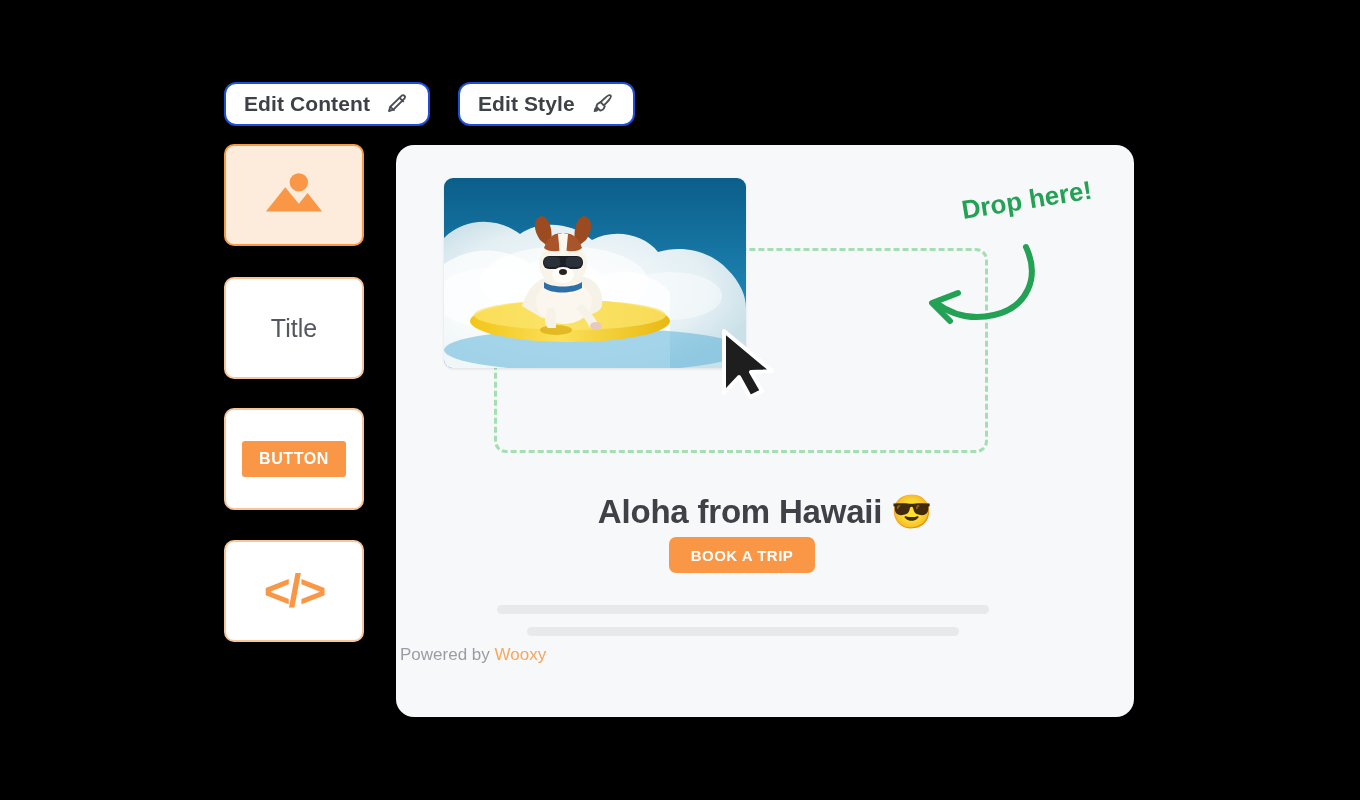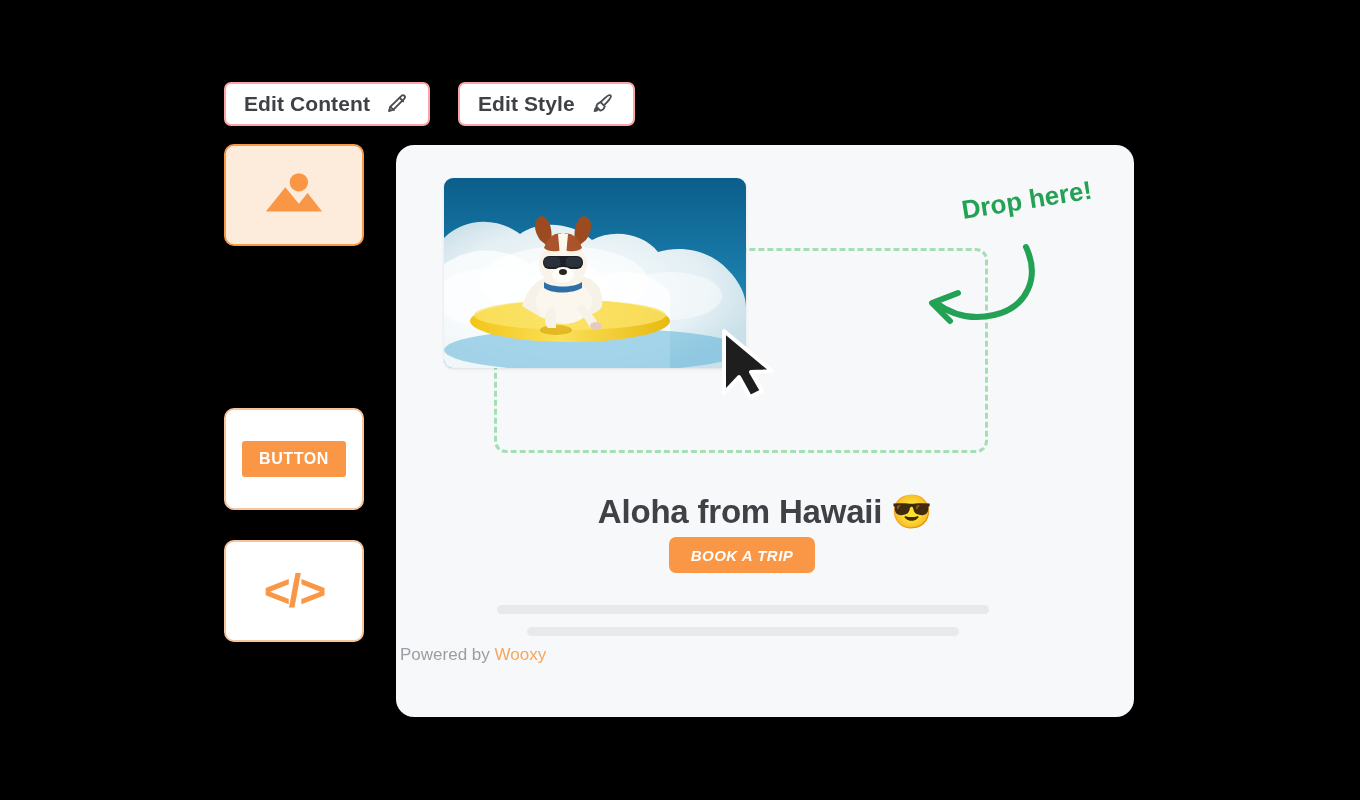--- a/index.html
+++ b/index.html
@@ -17,22 +17,22 @@
     background: #000000;
   }
 
   
   .tool-btn {
     position: absolute;
     display: flex;
     align-items: center;
     gap: 14px;
     background: #ffffff;
-    border: 2px solid #fca5a5;
-    border-radius: 7px;
+    border: 2px solid #1d4ed8;
+    border-radius: 12px;
     padding: 0 18px;
     height: 44px;
     cursor: pointer;
   }
   .tool-btn .tb-label {
     font-size: 21px;
     font-weight: 700;
     color: #3E4146;
     letter-spacing: 0.1px;
     white-space: nowrap;
@@ -180,21 +180,20 @@
     color: #ffffff;
     font-size: 15px;
     font-weight: 700;
     letter-spacing: 0.5px;
     display: flex;
     align-items: center;
     justify-content: center;
     border: none;
     cursor: pointer;
     font-family: "Liberation Sans", sans-serif;
-    font-style: italic;
   }
 
   .skeleton-bar {
     position: absolute;
     background: #E8E9EB;
     border-radius: 5px;
     height: 9px;
   }
   #skeleton-1 { left: 101px; top: 460px; width: 492px; }
   #skeleton-2 { left: 131px; top: 482px; width: 432px; }
@@ -240,20 +239,23 @@
 
   <div class="palette-card" id="palette-image">
     <span>
       <svg viewBox="0 0 64 46" width="62" height="46">
         <circle cx="37" cy="12" r="9.5" fill="#F99746"></circle>
         <path d="M3 42 L23 17 L37 34 L46 23 L61 42 Z" fill="#F99746"></path>
       </svg>
     </span>
   </div>
 
+  <div class="palette-card" id="palette-title">
+    <span class="palette-title-text">Title</span>
+  </div>
 
   <div class="palette-card" id="palette-button">
     <span class="mini-button">BUTTON</span>
   </div>
 
   <div class="palette-card" id="palette-html">
     <span class="code-glyph">&lt;/&gt;</span>
   </div>
 
   <div id="preview-card">

